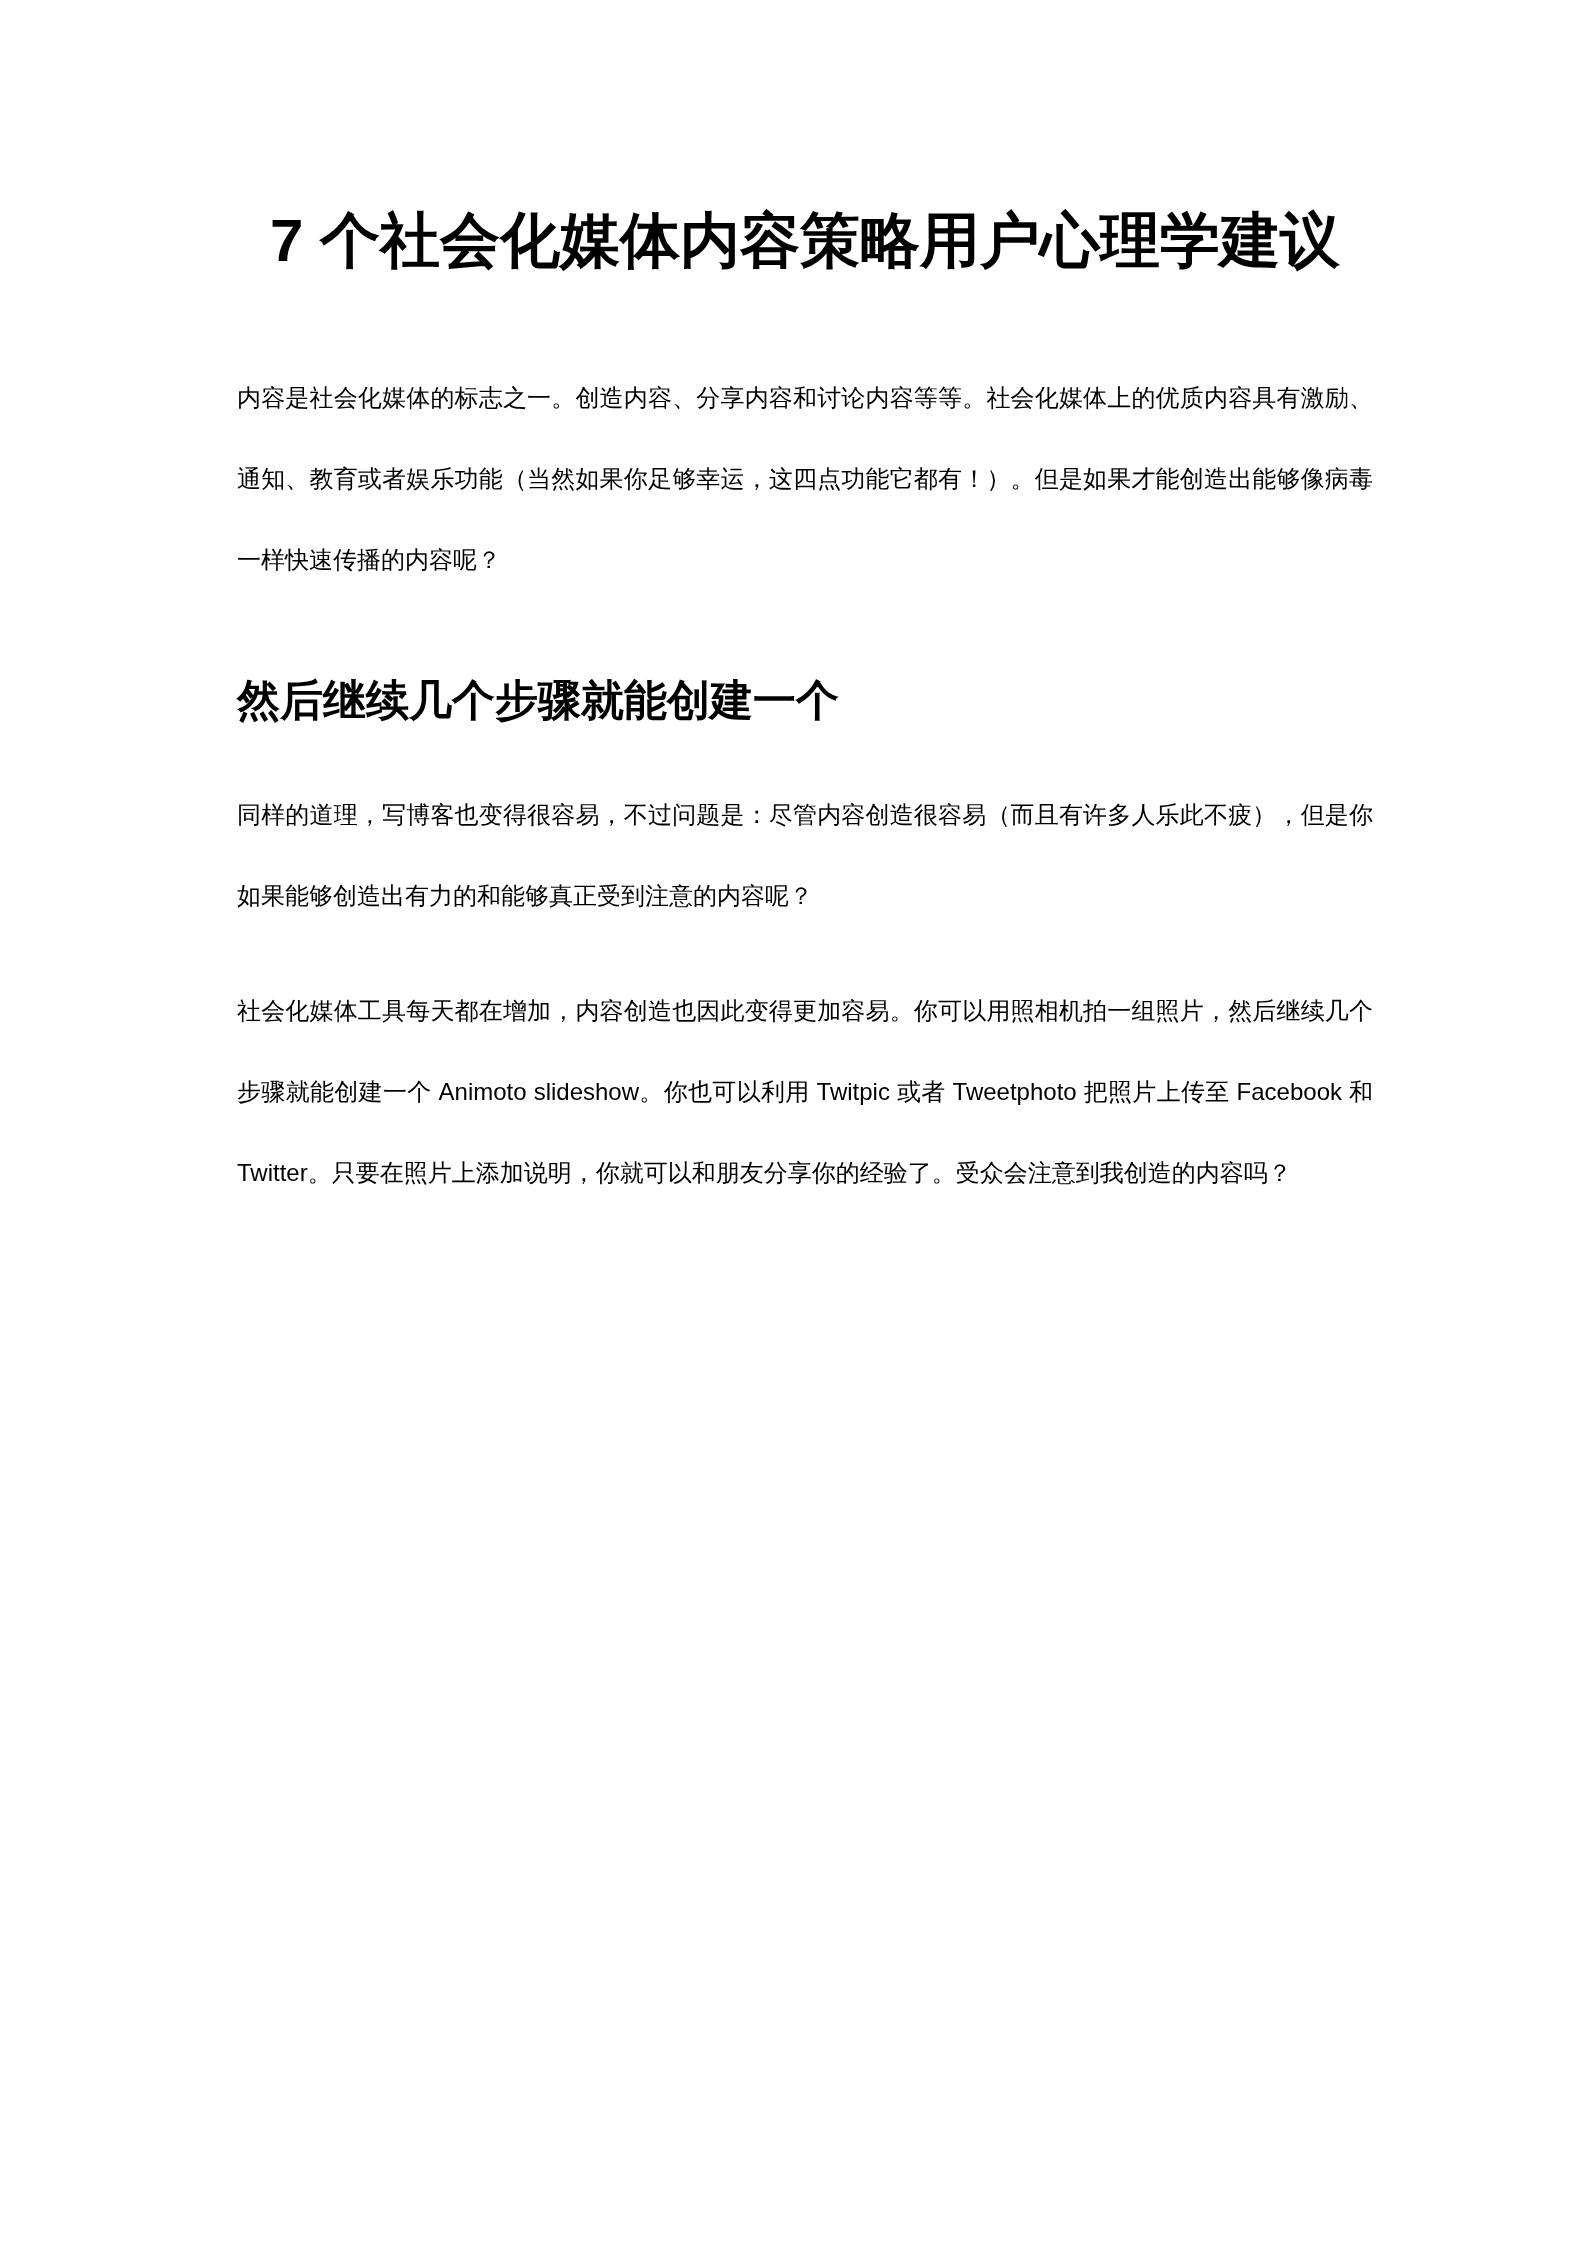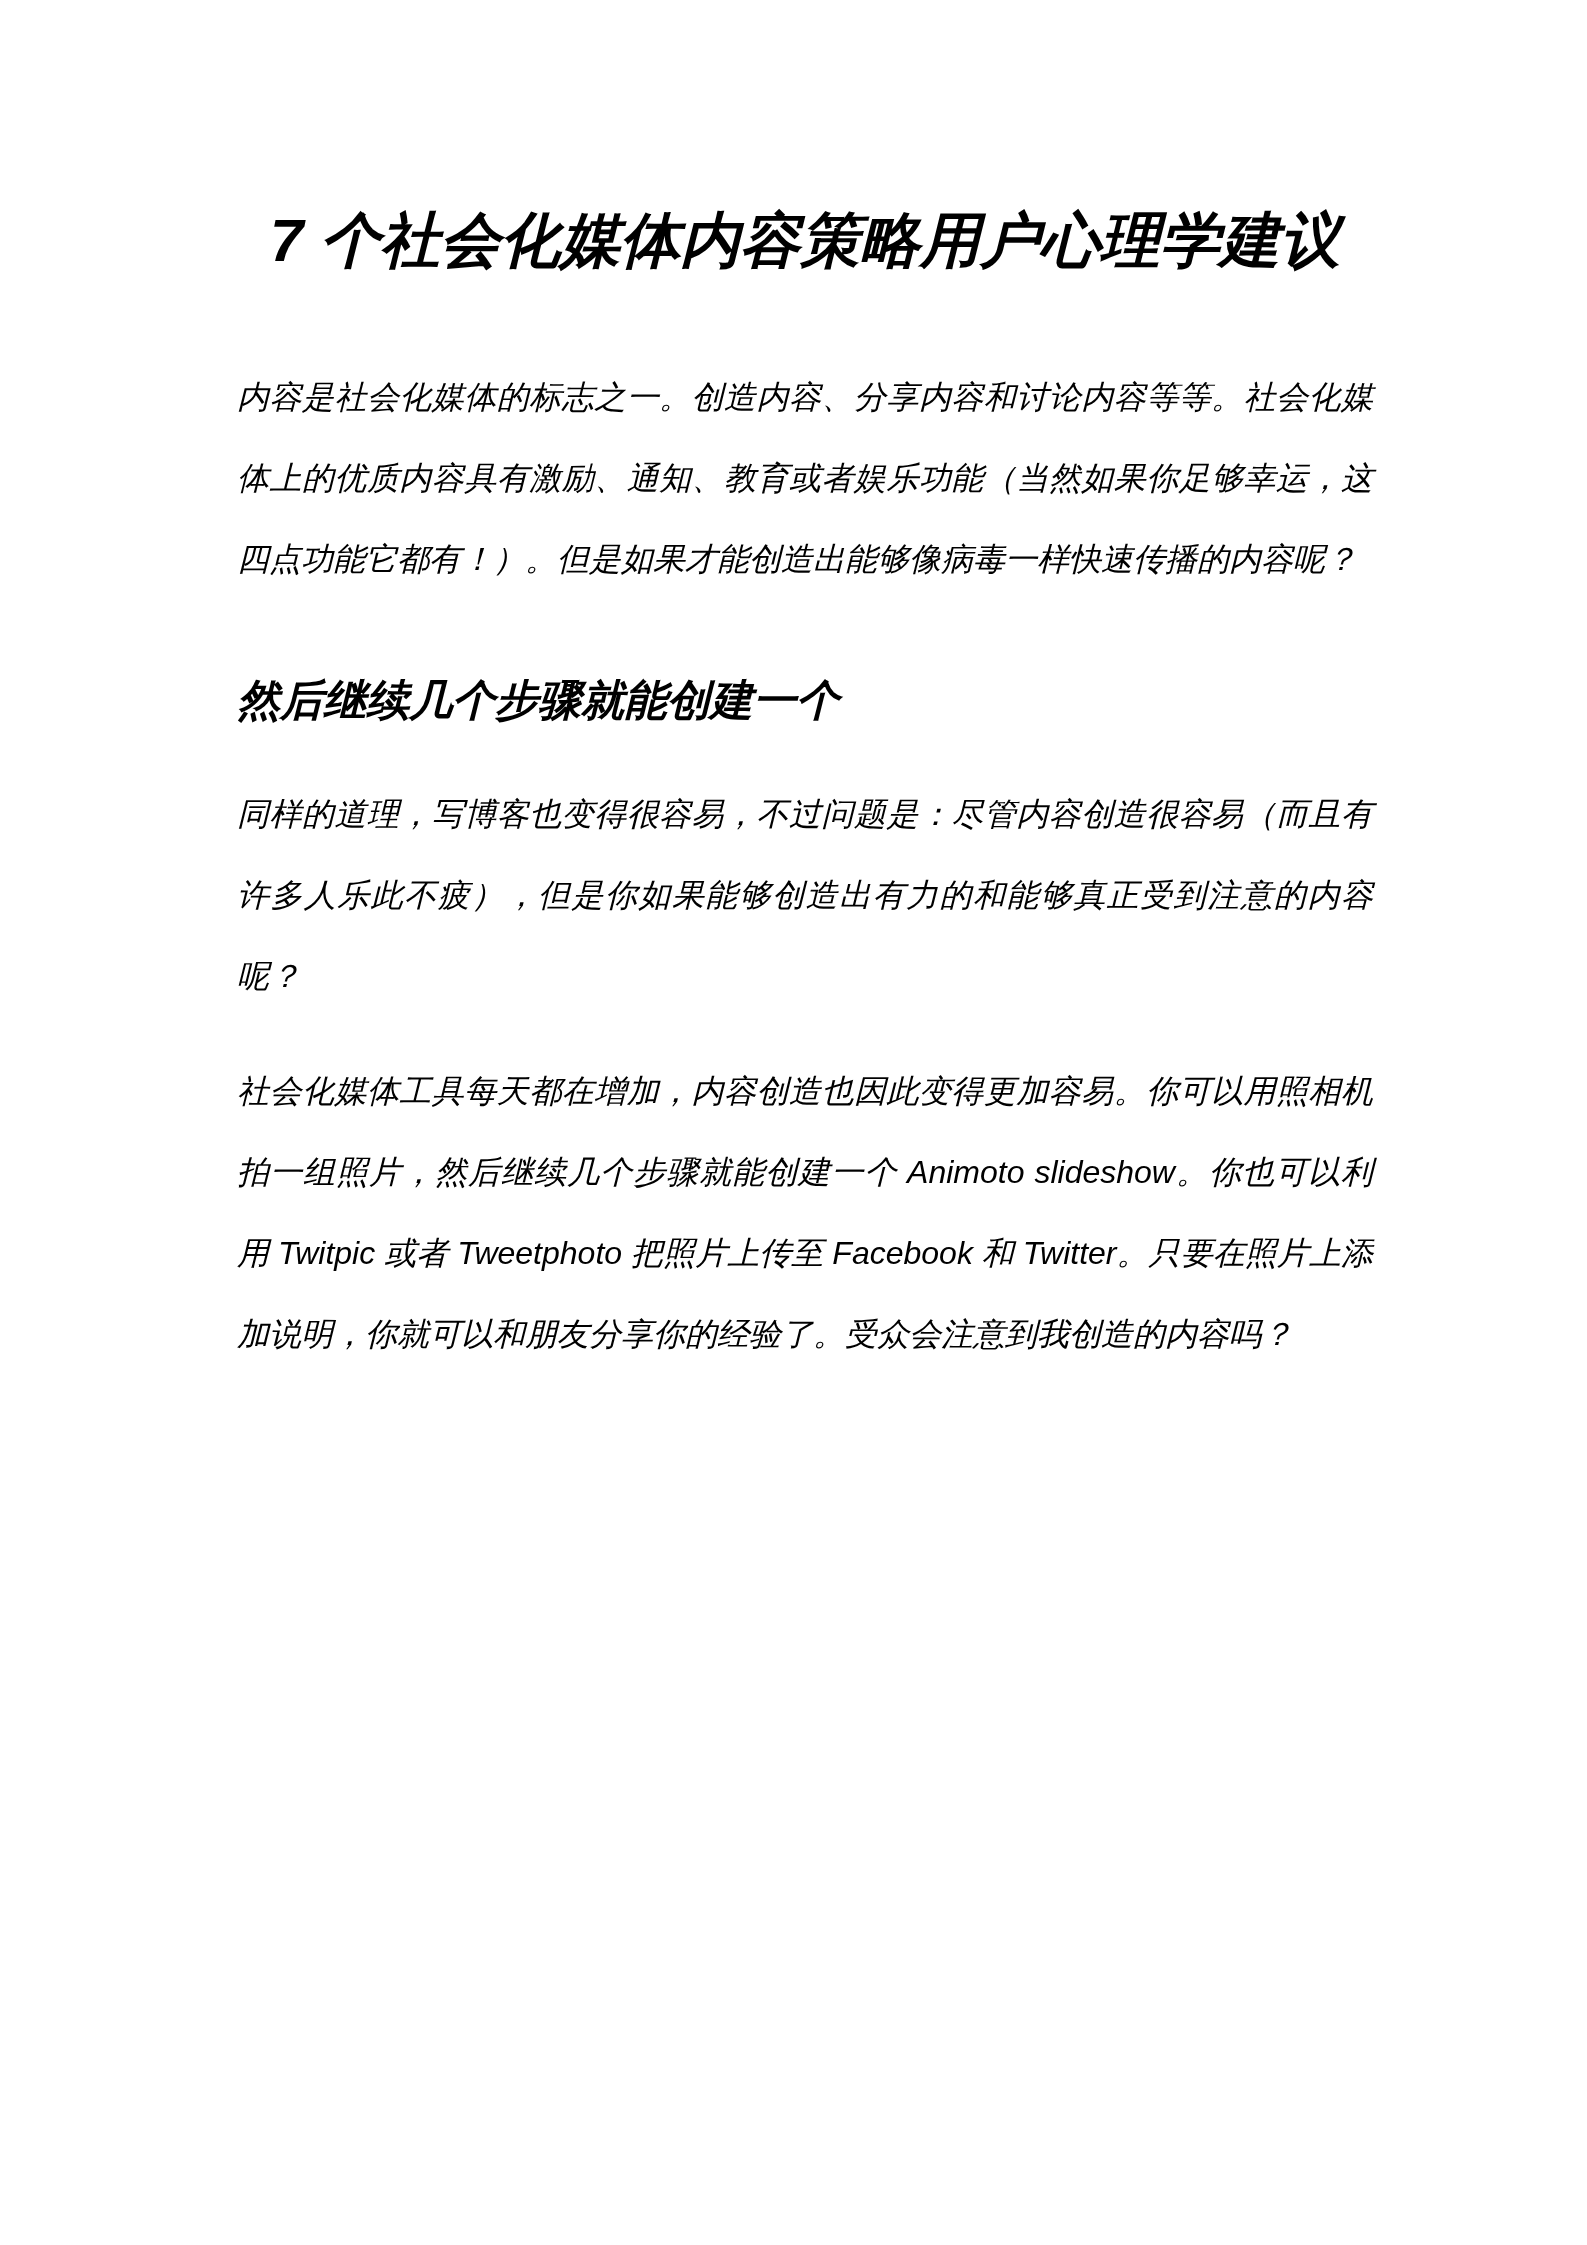--- a/index.html
+++ b/index.html
@@ -11,39 +11,38 @@
     overflow: hidden;
     font-family: "Liberation Sans", "DejaVu Sans", sans-serif;
     color: #000000;
   }
   .page {
     position: absolute;
     left: 0; top: 0;
     width: 1587px;
     height: 1814px;
     background: #ffffff;
-    font-style: italic;
   }
   .content {
     position: absolute;
     left: 237px;
     top: 0;
     width: 1136px;
   }
   .doc-title {
     margin: 205px 0 80px 0;
     font-size: 60px;
     line-height: 1.2;
     font-weight: 700;
     text-align: center;
     white-space: nowrap;
     letter-spacing: 0;
   }
   .body-p {
-    font-size: 32px;
+    font-size: 24px;
     line-height: 81px;
     text-align: justify;
     margin: 0 0 34px 0;
     font-weight: 400;
   }
   .section-heading {
     font-size: 43px;
     line-height: 52px;
     font-weight: 700;
     margin: 74px 0 48px 0;

